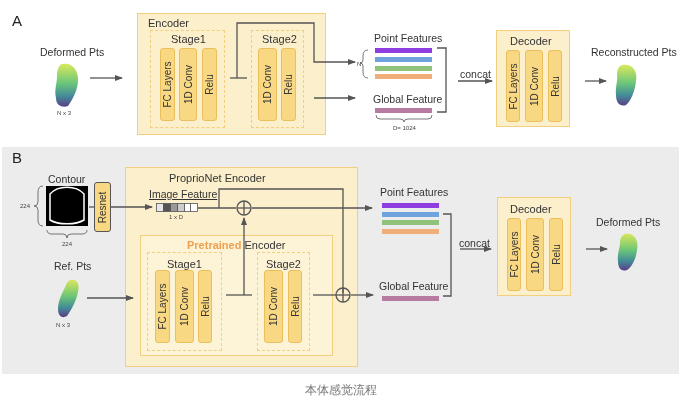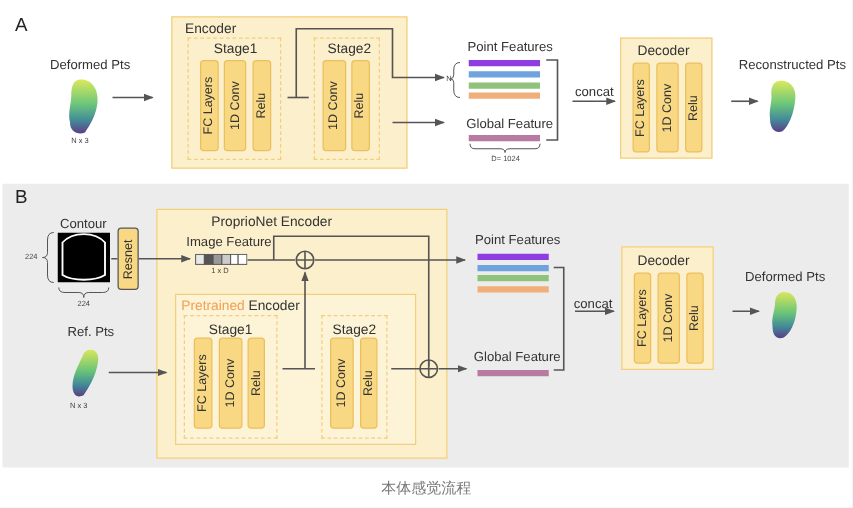--- a/index.html
+++ b/index.html
@@ -97,33 +97,33 @@
   <path d="M4 8 C12 -1 30 -1 38 8 L38 34 C30 39 12 39 4 34 Z" fill="none" stroke="#fff" stroke-width="1.5"></path>
 </svg>
 <div class="small" style="left:20px;top:203px;">224</div>
 <div class="small" style="left:62px;top:241px;">224</div>
 <div class="layer" style="left:94px;top:182px;width:17px;height:50px;background:#f9d883;border-color:#555;">
     <span>Resnet</span>
   </div>
 
 <div class="box" style="left:125px;top:167px;width:233px;height:200px;"></div>
 <div class="lbl" style="left:133px;top:172px;font-size:11px;padding-left:36px;">ProprioNet Encoder</div>
-<div class="lbl" style="left:149px;top:188px;">Image Feature</div>
+<div class="lbl" style="left:149px;top:188px;text-decoration:underline;">Image Feature</div>
 <svg class="abs" style="left:156px;top:203px;" width="42" height="9">
   <rect x="0.5" y="0.5" width="7" height="8" fill="#e8e8e8" stroke="#555" stroke-width="0.8"></rect>
   <rect x="7.5" y="0.5" width="7" height="8" fill="#555" stroke="#555" stroke-width="0.8"></rect>
   <rect x="14.5" y="0.5" width="7" height="8" fill="#999" stroke="#555" stroke-width="0.8"></rect>
   <rect x="21.5" y="0.5" width="7" height="8" fill="#ccc" stroke="#555" stroke-width="0.8"></rect>
   <rect x="28.5" y="0.5" width="6" height="8" fill="#fff" stroke="#555" stroke-width="0.8"></rect>
   <rect x="34.5" y="0.5" width="7" height="8" fill="#fff" stroke="#555" stroke-width="0.8"></rect>
 </svg>
 <div class="small" style="left:169px;top:214px;">1 x D</div>
 
 <div class="inner" style="left:140px;top:235px;width:193px;height:121px;"></div>
-<div class="lbl" style="left:145px;top:239px;font-size:11px;"><span style="color:#f0a050;font-weight:normal;">Pretrained</span><span> Encoder</span></div>
+<div class="lbl" style="left:145px;top:239px;font-size:11px;"><span style="color:#f0a050;font-weight:bold;margin-left:42px;">Pretrained</span><span> Encoder</span></div>
 <div class="stage" style="left:147px;top:252px;width:75px;height:99px;"></div>
 <div class="lbl" style="left:167px;top:258px;font-size:11px;">Stage1</div>
 <div class="layer" style="left:155px;top:270px;width:15px;height:73px;">
     <span>FC Layers</span>
   </div>
 <div class="layer" style="left:175px;top:270px;width:19px;height:73px;">
     <span>1D Conv</span>
   </div>
 <div class="layer" style="left:198px;top:270px;width:14px;height:73px;">
     <span>Relu</span>

